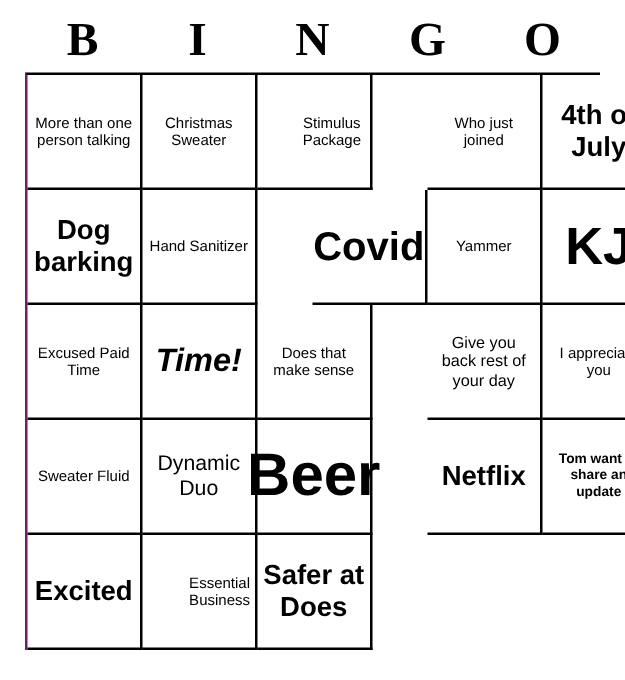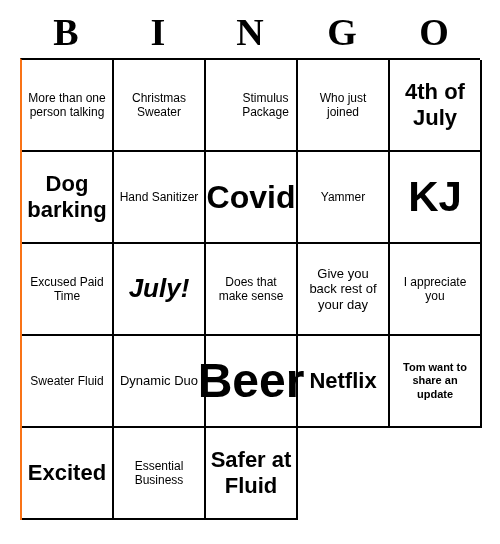--- a/index.html
+++ b/index.html
@@ -23,21 +23,21 @@
       width: 88px;
       text-align: center;
       font-size: 38px;
       font-weight: bold;
       font-family: serif;
     }
     .bingo-grid {
       display: grid;
       grid-template-columns: repeat(5, 1fr);
       width: 460px;
-      border-left: 2px solid #f97316;
+      border-left: 2px solid #701a75;
       border-top: 2px solid #000;
     }
     .bingo-cell {
       border-right: 2px solid #000;
       border-bottom: 2px solid #000;
       width: 92px;
       height: 92px;
       display: flex;
       align-items: center;
       justify-content: center;
@@ -60,29 +60,29 @@
 </div>
 
 <div class="bingo-grid" id="bingo-grid">
 <div class="bingo-cell" style="font-size: 12px;">More than one person talking</div>
     <div class="bingo-cell" style="font-size: 12px;">Christmas Sweater</div>
     <div class="bingo-cell" style="font-size: 12px; padding-left: 33px;">Stimulus Package</div>
     <div class="bingo-cell" style="font-size: 12px;">Who just joined</div>
     <div class="bingo-cell" style="font-size: 22px; font-weight: bold;">4th of July</div>
     <div class="bingo-cell" style="font-size: 22px; font-weight: bold;">Dog barking</div>
     <div class="bingo-cell" style="font-size: 12px;">Hand Sanitizer</div>
-    <div class="bingo-cell" style="font-size: 32px; font-weight: bold;">Covid</div>
+    <div class="bingo-cell" style="font-size: 32px; font-weight: bold; margin-left: 44px;">Covid</div>
     <div class="bingo-cell" style="font-size: 12px;">Yammer</div>
     <div class="bingo-cell" style="font-size: 42px; font-weight: bold;">KJ</div>
     <div class="bingo-cell" style="font-size: 12px;">Excused Paid Time</div>
-    <div class="bingo-cell" style="font-size: 26px; font-weight: bold; font-style: italic;">July!</div>
+    <div class="bingo-cell" style="font-size: 26px; font-weight: bold; font-style: italic;">Time!</div>
     <div class="bingo-cell" style="font-size: 12px;">Does that make sense</div>
     <div class="bingo-cell" style="font-size: 13px; text-align: center;">Give you back rest of your day</div>
     <div class="bingo-cell" style="font-size: 12px;">I appreciate you</div>
     <div class="bingo-cell" style="font-size: 12px;">Sweater Fluid</div>
-    <div class="bingo-cell" style="font-size: 13px;">Dynamic Duo</div>
+    <div class="bingo-cell" style="font-size: 17px;">Dynamic Duo</div>
     <div class="bingo-cell" style="font-size: 48px; font-weight: bold;">Beer</div>
     <div class="bingo-cell" style="font-size: 22px; font-weight: bold;">Netflix</div>
     <div class="bingo-cell" style="font-size: 11px; font-weight: bold;">Tom want to share an update</div>
     <div class="bingo-cell" style="font-size: 22px; font-weight: bold;">Excited</div>
-    <div class="bingo-cell" style="font-size: 12px;">Essential Business</div>
-    <div class="bingo-cell" style="font-size: 22px; font-weight: bold;">Safer at Fluid</div>
+    <div class="bingo-cell" style="font-size: 12px; text-align: right;">Essential Business</div>
+    <div class="bingo-cell" style="font-size: 22px; font-weight: bold;">Safer at Does</div>
   </div>
 
 </body></html>

